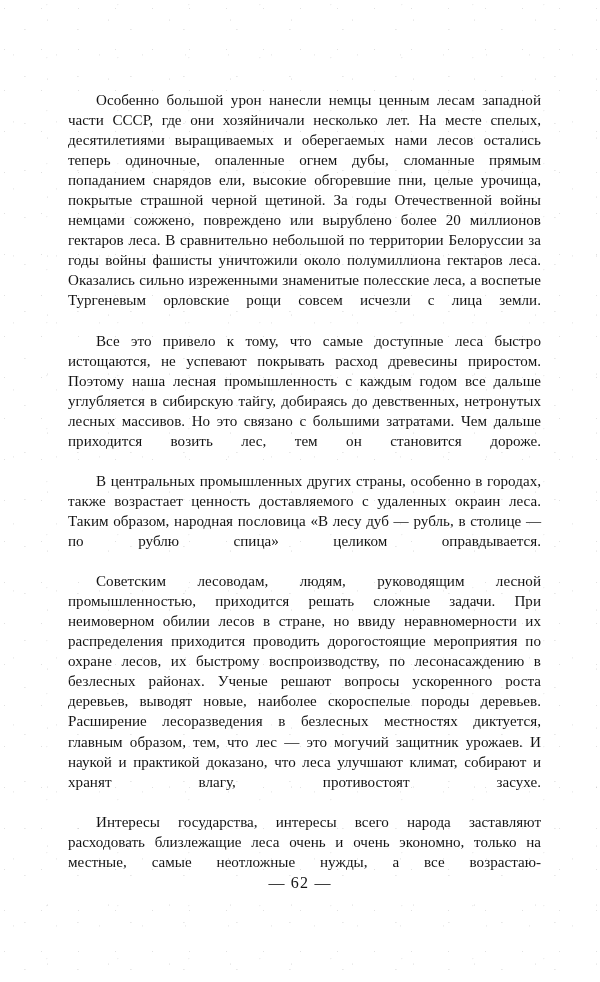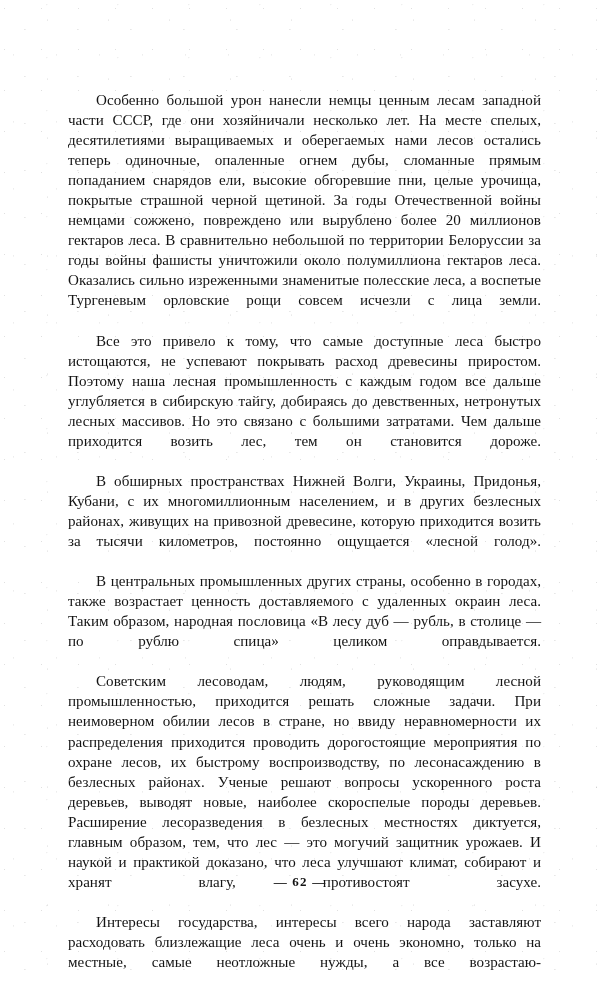--- a/index.html
+++ b/index.html
@@ -67,35 +67,34 @@
     display: inline-block;
     width: 100%;
   }
 
   #page-number {
     position: absolute;
     left: 0;
     top: 874px;
     width: 600px;
     text-align: center;
-    font-size: 13px;
-    font-weight: bold;
+    font-size: 16px;
+    font-weight: normal;
     letter-spacing: 1.2px;
     color: #141414;
   }
 </style>
 </head>
 <body>
 
 <div id="page">
 
   <div id="text-block">
     <p class="para">Особенно большой урон нанесли немцы ценным лесам западной части СССР, где они хозяйничали несколько лет. На месте спелых, десятилетиями выращиваемых и оберегаемых нами лесов остались теперь одиночные, опаленные огнем дубы, сломанные прямым попаданием снарядов ели, высокие обгоревшие пни, целые урочища, покрытые страшной черной щетиной. За годы Отечественной войны немцами сожжено, повреждено или вырублено более 20 миллионов гектаров леса. В сравнительно небольшой по территории Белоруссии за годы войны фашисты уничтожили около полумиллиона гектаров леса. Оказались сильно изреженными знаменитые полесские леса, а воспетые Тургеневым орловские рощи совсем исчезли с лица земли.</p>
     <p class="para">Все это привело к тому, что самые доступные леса быстро истощаются, не успевают покрывать расход древесины приростом. Поэтому наша лесная промышленность с каждым годом все дальше углубляется в сибирскую тайгу, добираясь до девственных, нетронутых лесных массивов. Но это связано с большими затратами. Чем дальше приходится возить лес, тем он становится дороже.</p>
-    <p class="para">В обширных пространствах Нижней Волги, Украины, Придонья, Кубани, с их многомиллионным населением, и в других безлесных районах, живущих на привозной древесине, которую приходится возить за тысячи километров, постоянно ощущается «лесной голод».</p>
     <p class="para">В центральных промышленных других страны, особенно в городах, также возрастает ценность доставляемого с удаленных окраин леса. Таким образом, народная пословица «В лесу дуб — рубль, в столице — по рублю спица» целиком оправдывается.</p>
     <p class="para">Советским лесоводам, людям, руководящим лесной промышленностью, приходится решать сложные задачи. При неимоверном обилии лесов в стране, но ввиду неравномерности их распределения приходится проводить дорогостоящие мероприятия по охране лесов, их быстрому воспроизводству, по лесонасаждению в безлесных районах. Ученые решают вопросы ускоренного роста деревьев, выводят новые, наиболее скороспелые породы деревьев. Расширение лесоразведения в безлесных местностях диктуется, главным образом, тем, что лес — это могучий защитник урожаев. И наукой и практикой доказано, что леса улучшают климат, собирают и хранят влагу, противостоят засухе.</p>
     <p class="para">Интересы государства, интересы всего народа заставляют расходовать близлежащие леса очень и очень экономно, только на местные, самые неотложные нужды, а все возрастаю-</p>
   </div>
 
   <div id="page-number">— 62 —</div>
 
   <div id="grain"></div>
 </div>
 

